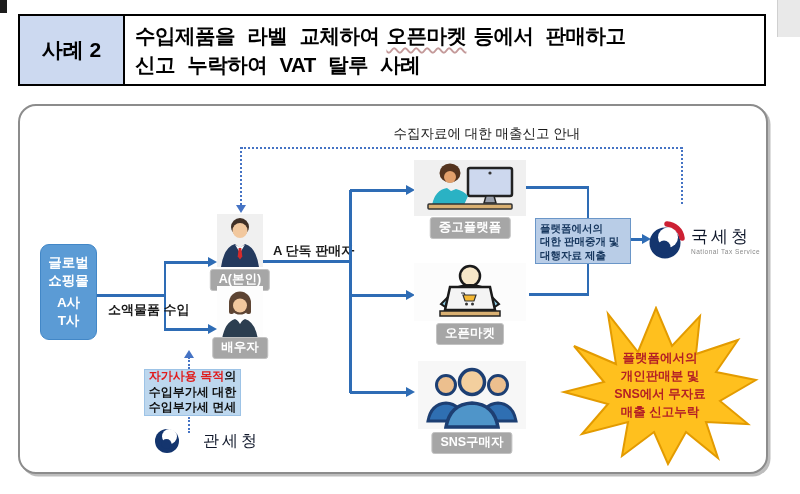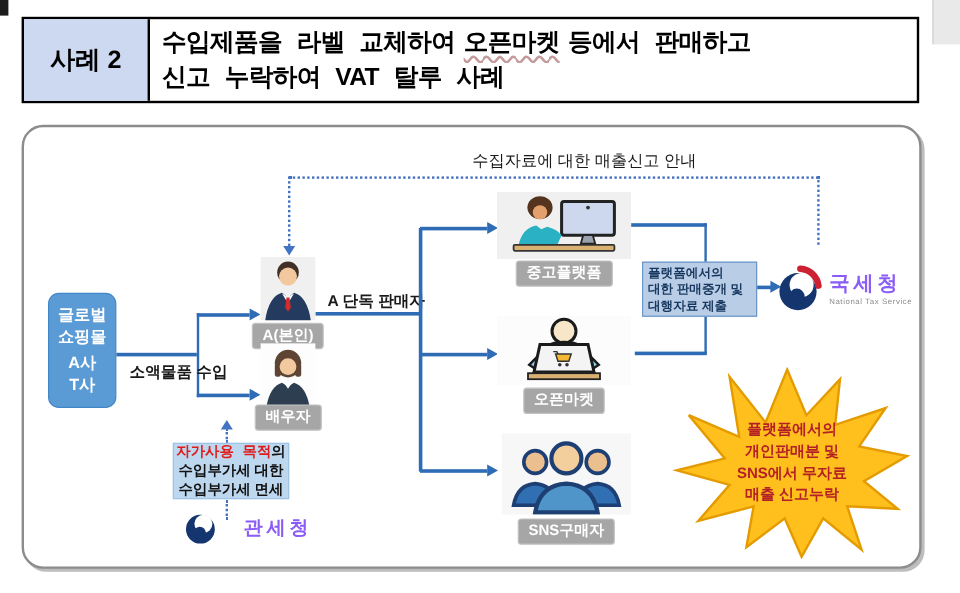--- a/index.html
+++ b/index.html
@@ -52,25 +52,25 @@
   .icon-box svg{display:block;}
 
   
   .info-box{position:absolute;left:515px;top:112px;width:96px;height:46px;background:#b9cde7;border:1px solid #6a96c8;
             box-sizing:border-box;padding:3px 4px;font-size:10.5px;font-weight:bold;color:#17375e;line-height:1.28;white-space:nowrap;}
 
   
   .exempt-box{position:absolute;left:124px;top:263px;width:97px;height:47px;background:#bdd7ee;border:1px solid #9dc3e6;
               box-sizing:border-box;font-size:12px;font-weight:bold;color:#111;text-align:center;line-height:1.28;
               display:flex;flex-direction:column;justify-content:center;white-space:nowrap;}
-  .exempt-box .red{color:#e01b1b;font-family:Liberation Mono, monospace;}
+  .exempt-box .red{color:#e01b1b;}
 
   
   .agency{position:absolute;display:flex;align-items:center;}
-  .agency-name{font-weight:700;color:#8b5cf6;letter-spacing:3px;line-height:1;}
+  .agency-name{font-weight:400;color:#0f172a;letter-spacing:3px;line-height:1;}
   .nts-name{font-size:17px;}
   .nts-sub{font-size:6.5px;color:#8a8a8a;letter-spacing:0.5px;margin-top:3px;font-weight:normal;}
   .kcs-name{font-size:16px;}
 
   
   .starburst{position:absolute;left:540px;top:200px;width:200px;height:160px;}
   .starburst text{font-family:"Liberation Sans","DejaVu Sans",sans-serif;font-size:12.5px;font-weight:bold;fill:#b42025;}
 </style>
 </head>
 <body>

